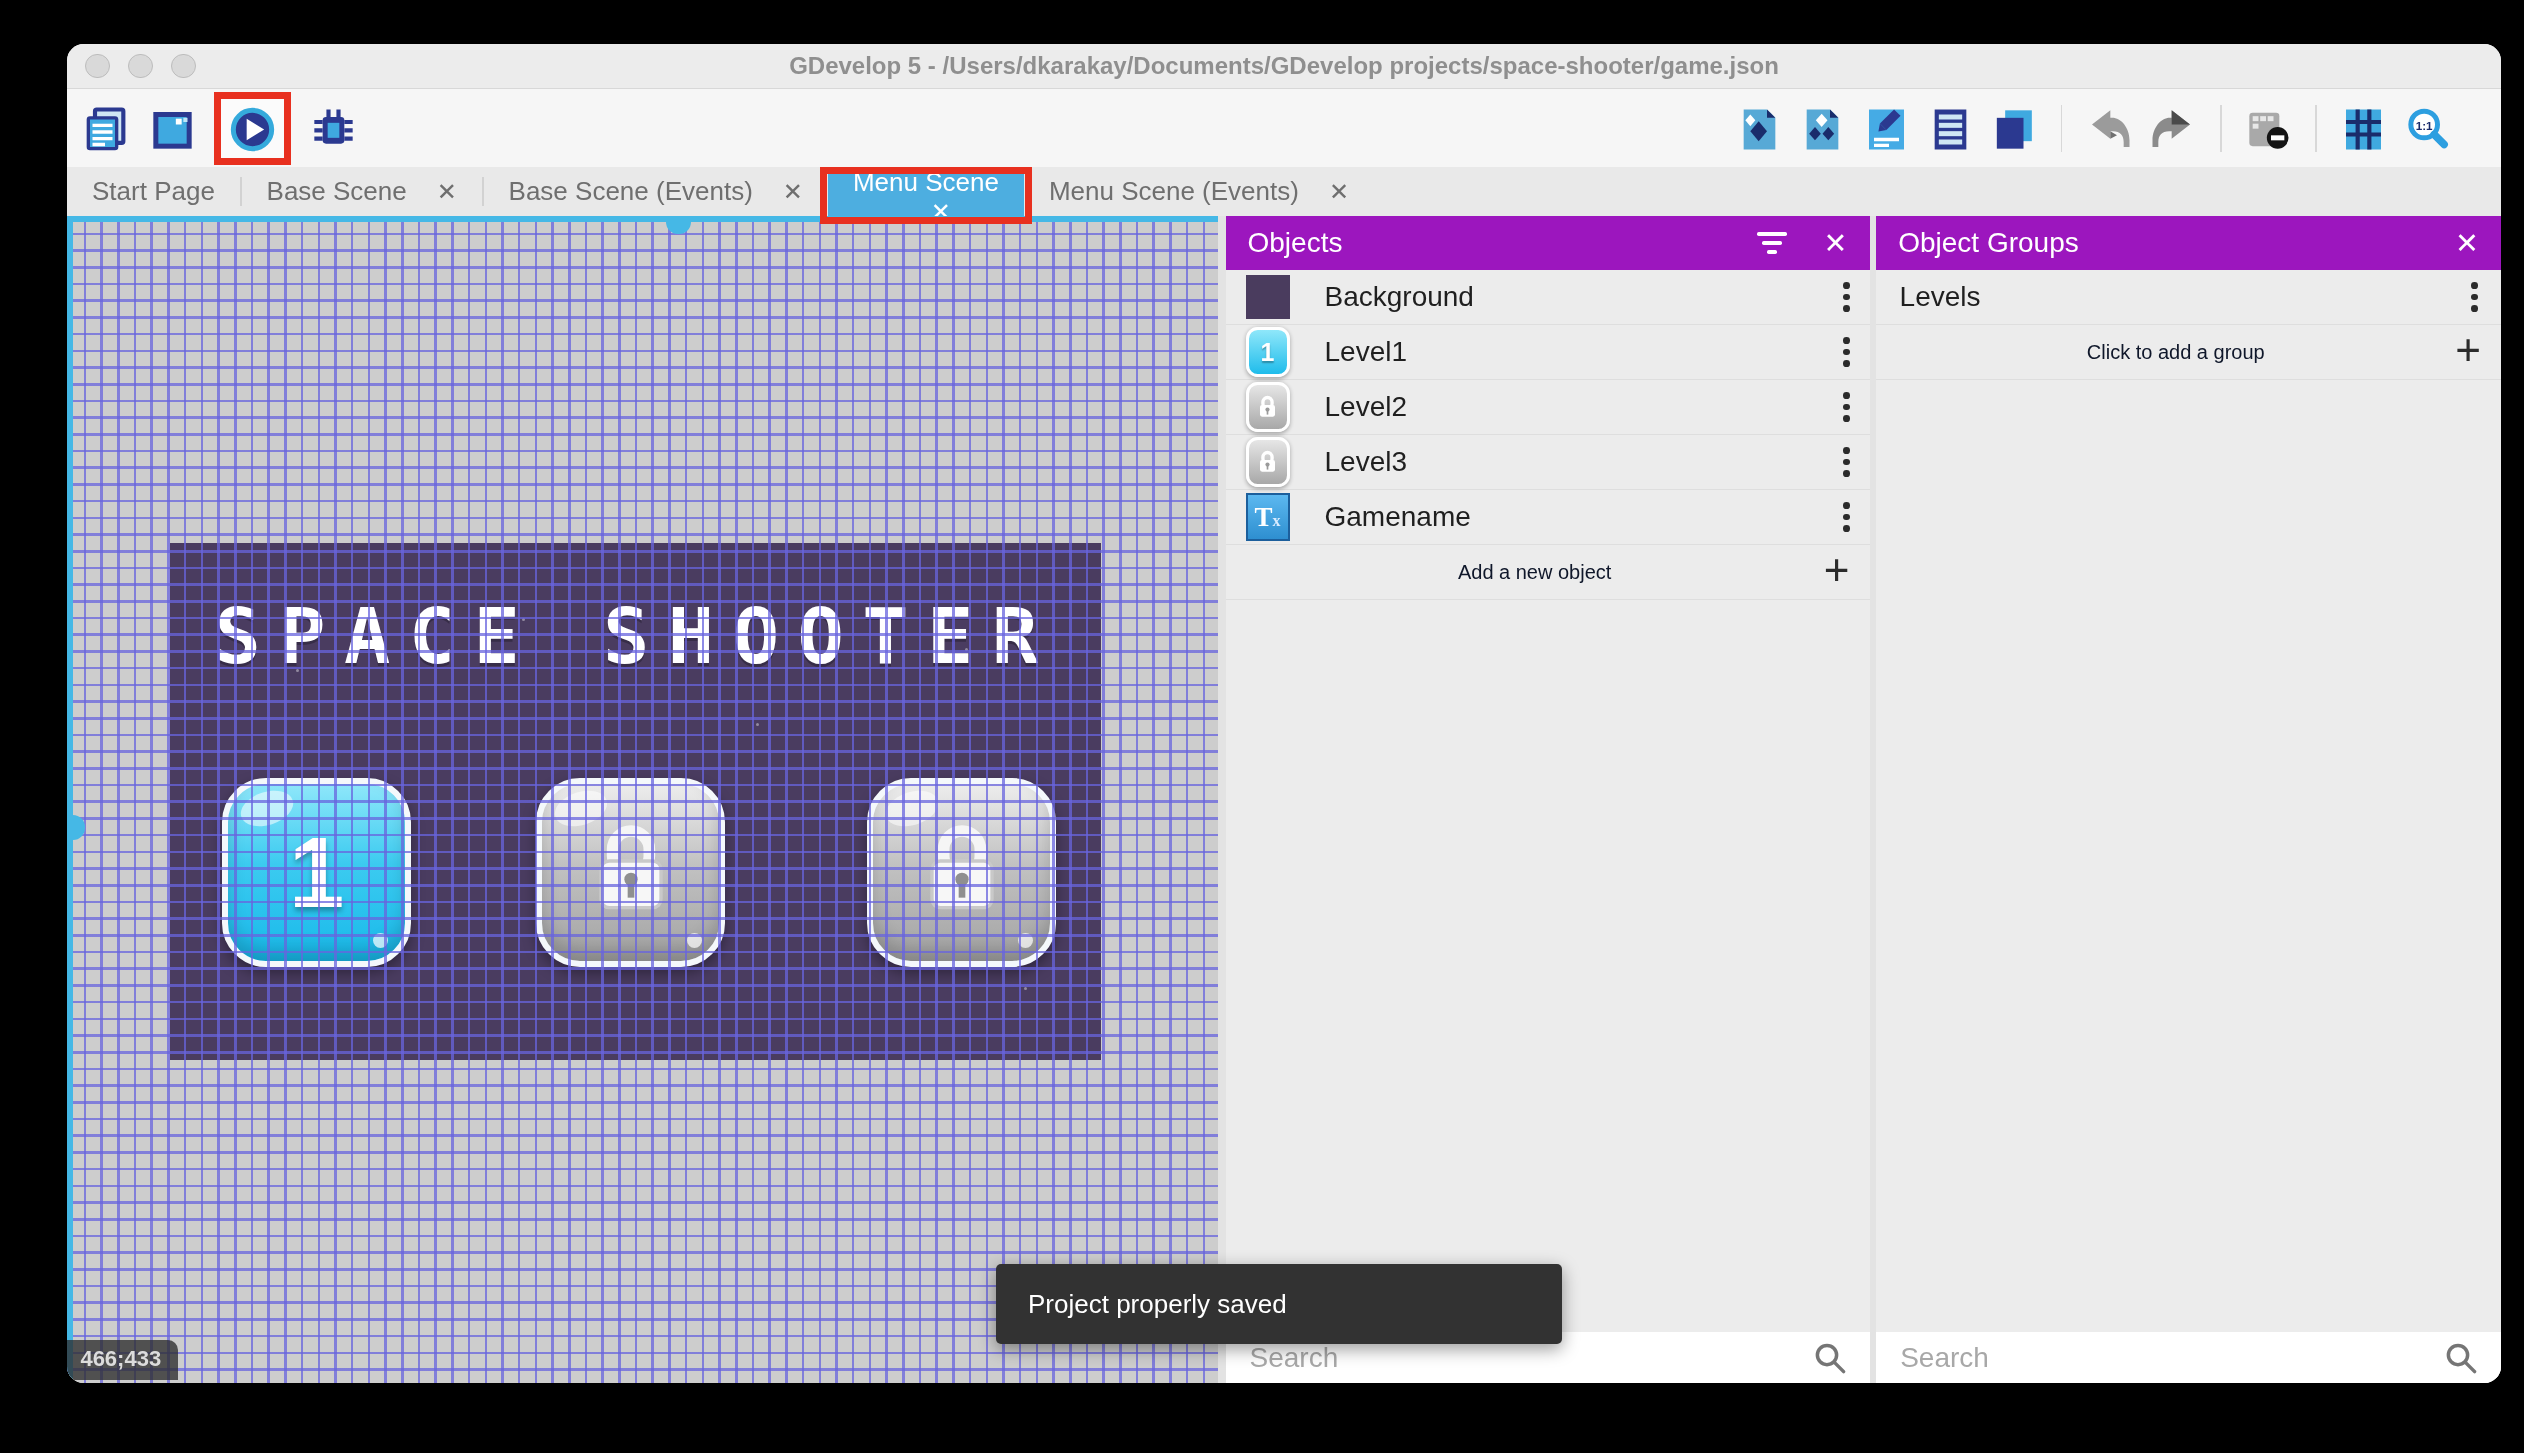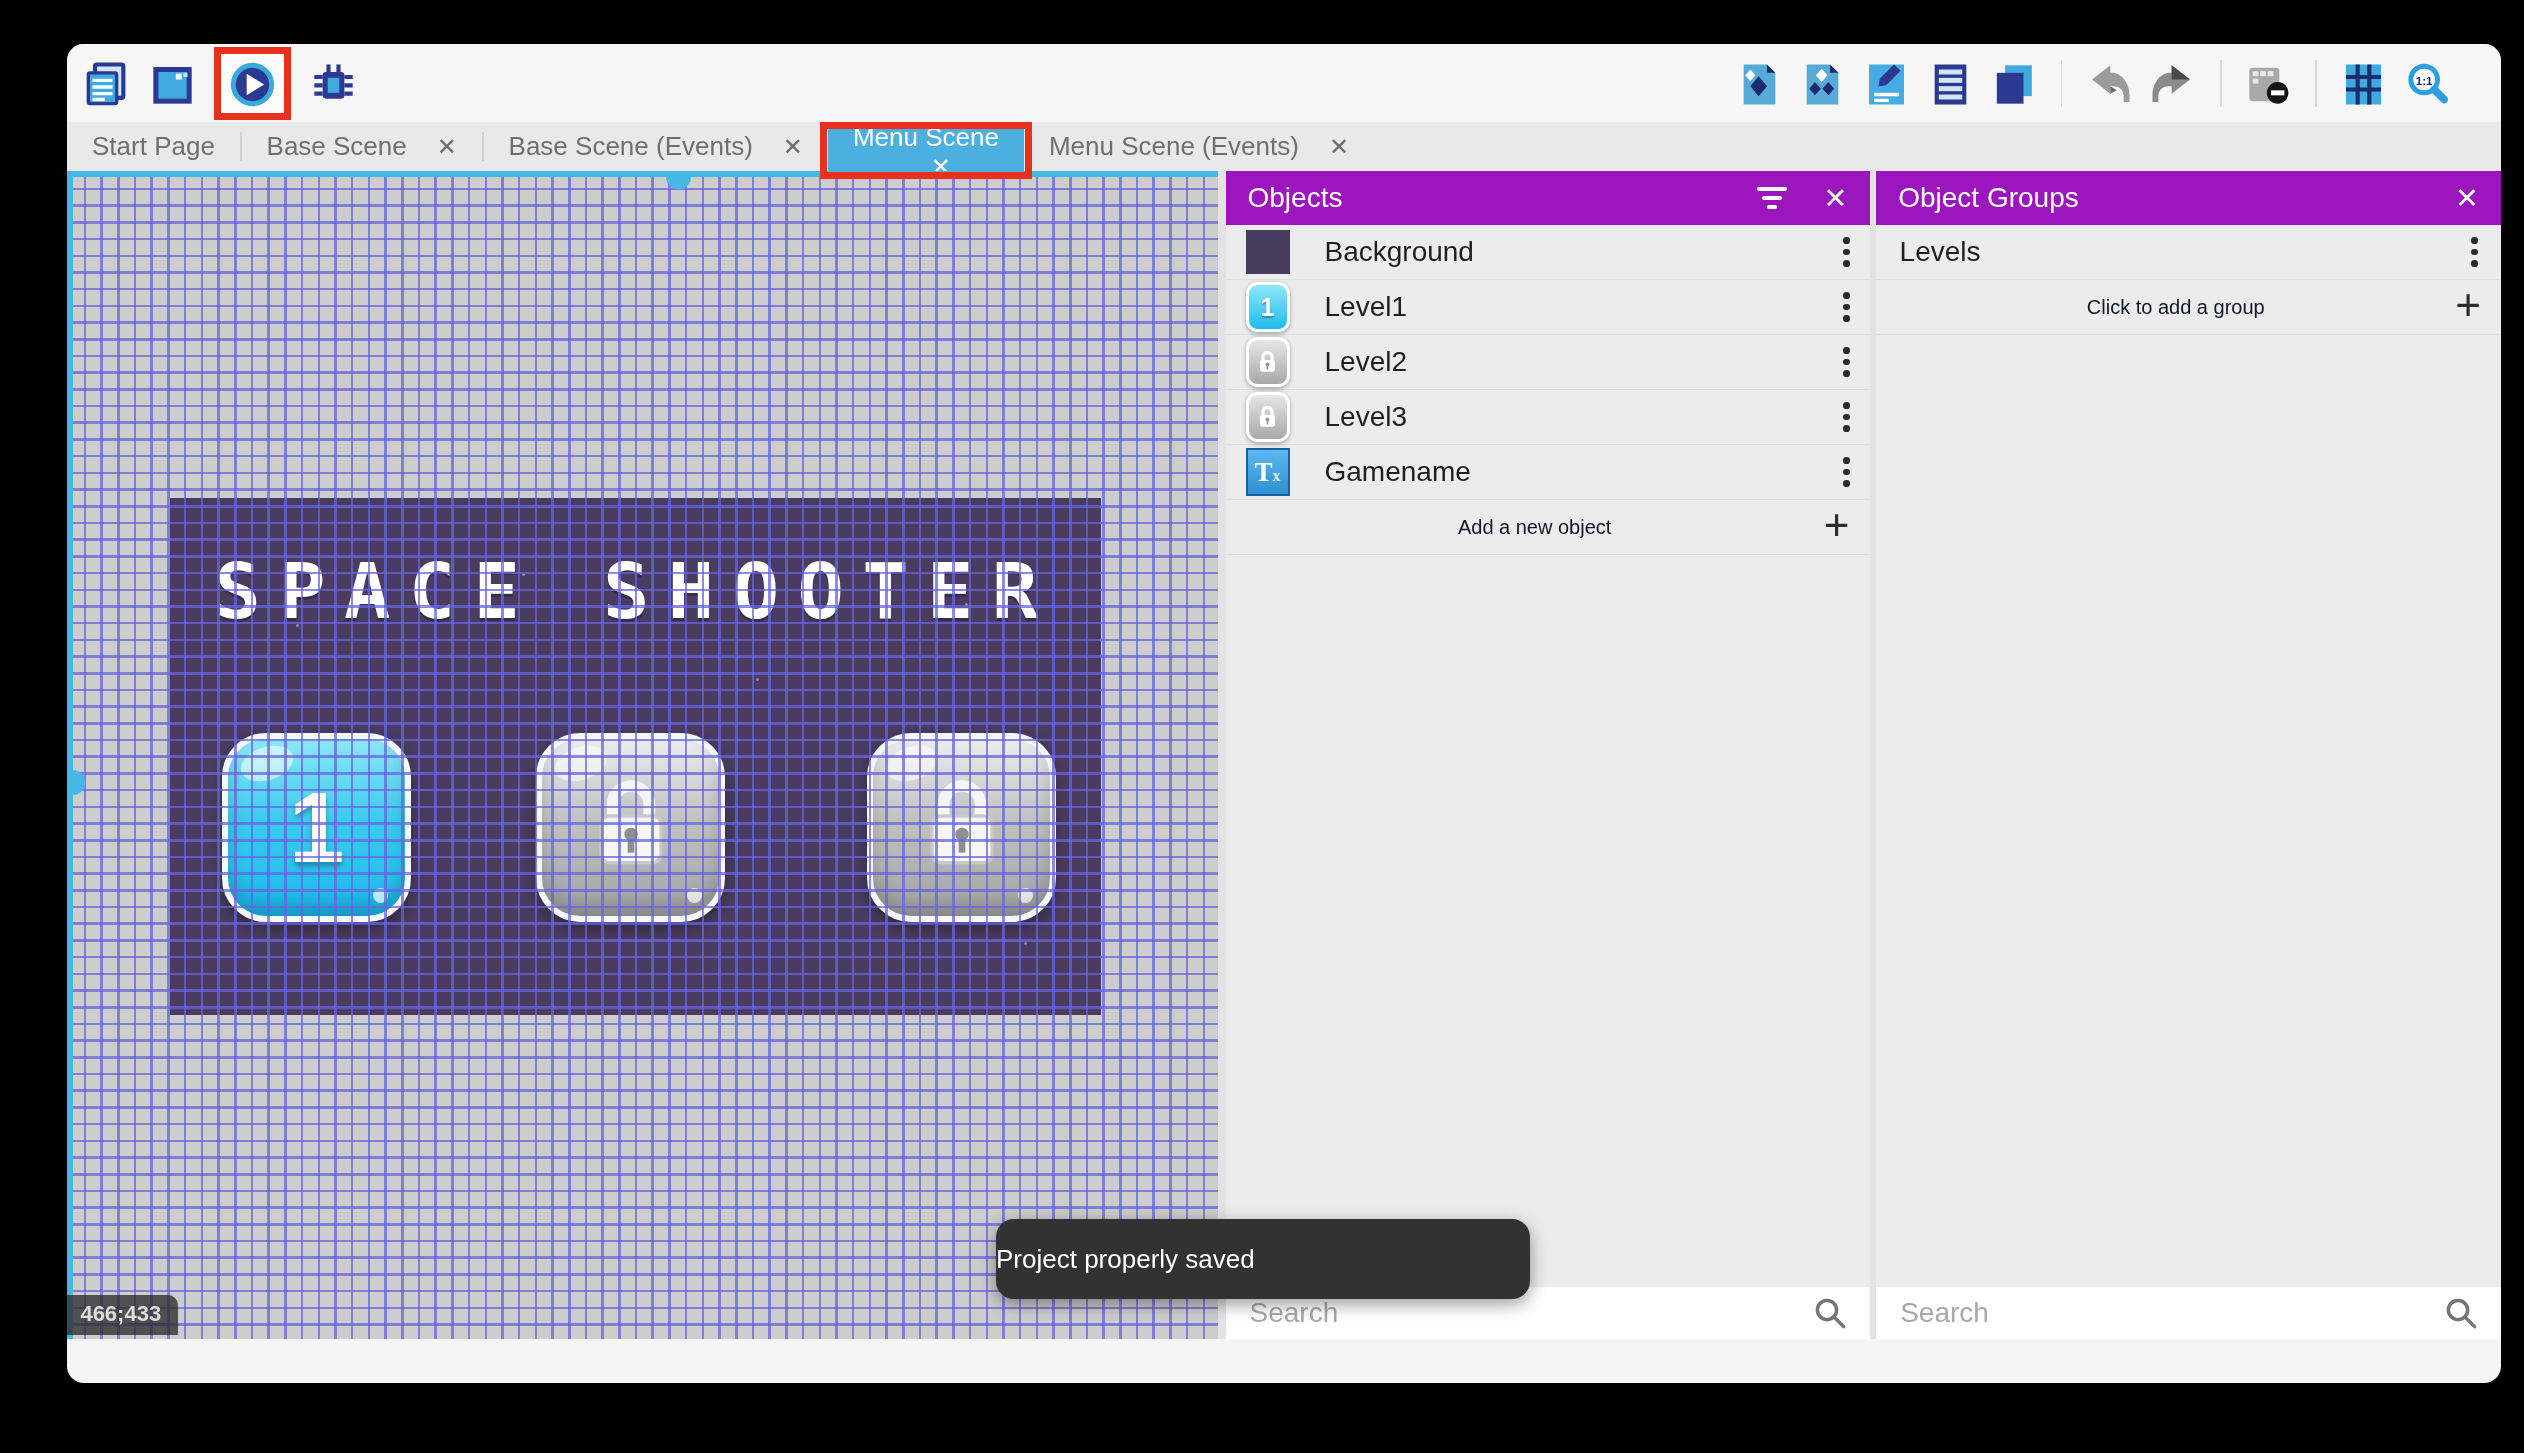--- a/index.html
+++ b/index.html
@@ -116,30 +116,38 @@
   .search-bar input{flex:1;border:none;outline:none;font-size:28px;color:#333;background:transparent;
                     font-family:"Liberation Sans",sans-serif;}
   .search-bar input::placeholder{color:#a8a8a8;}
   .search-bar svg{width:35px;height:35px;flex:none;}
 
   .group-row{height:54px;display:flex;align-items:center;padding:0 23.4px;border-bottom:1.7px solid #dedede;flex:none;text-align:right;}
   .group-label{font-size:28px;color:#1f1f1f;}
 
   
   .toast{position:absolute;left:929px;top:1048px;width:534px;height:80px;background:#323232;
-         border-radius:18px;z-index:20;display:flex;align-items:center;
+         border-radius:5px;z-index:20;display:flex;align-items:center;padding-left:32px;
          box-shadow:0 5px 16.7px rgba(0,0,0,.4);}
   .toast-msg{color:#fff;font-size:26px;}
 </style>
 </head>
 <body>
 
 <div id="app">
   <div class="window">
 
+    <div class="titlebar">
+      <div class="traffic">
+        <div class="light"></div>
+        <div class="light"></div>
+        <div class="light"></div>
+      </div>
+      <div class="win-title">GDevelop 5 - /Users/dkarakay/Documents/GDevelop projects/space-shooter/game.json</div>
+    </div>
 
     <div class="toolbar">
       <div class="tb-left">
         <div class="tb-icon">
           <svg viewBox="0 0 54 54">
               <rect x="12" y="3" width="34" height="40" rx="2" fill="#cfe6f4" stroke="#2B3990" stroke-width="5"></rect>
               <rect x="4" y="13" width="34" height="37" rx="2" fill="#3FA9E0" stroke="#2B3990" stroke-width="4"></rect>
               <g stroke="#fff" stroke-width="4">
                 <line x1="9" y1="22" x2="33" y2="22"></line>
                 <line x1="9" y1="30" x2="33" y2="30"></line>

